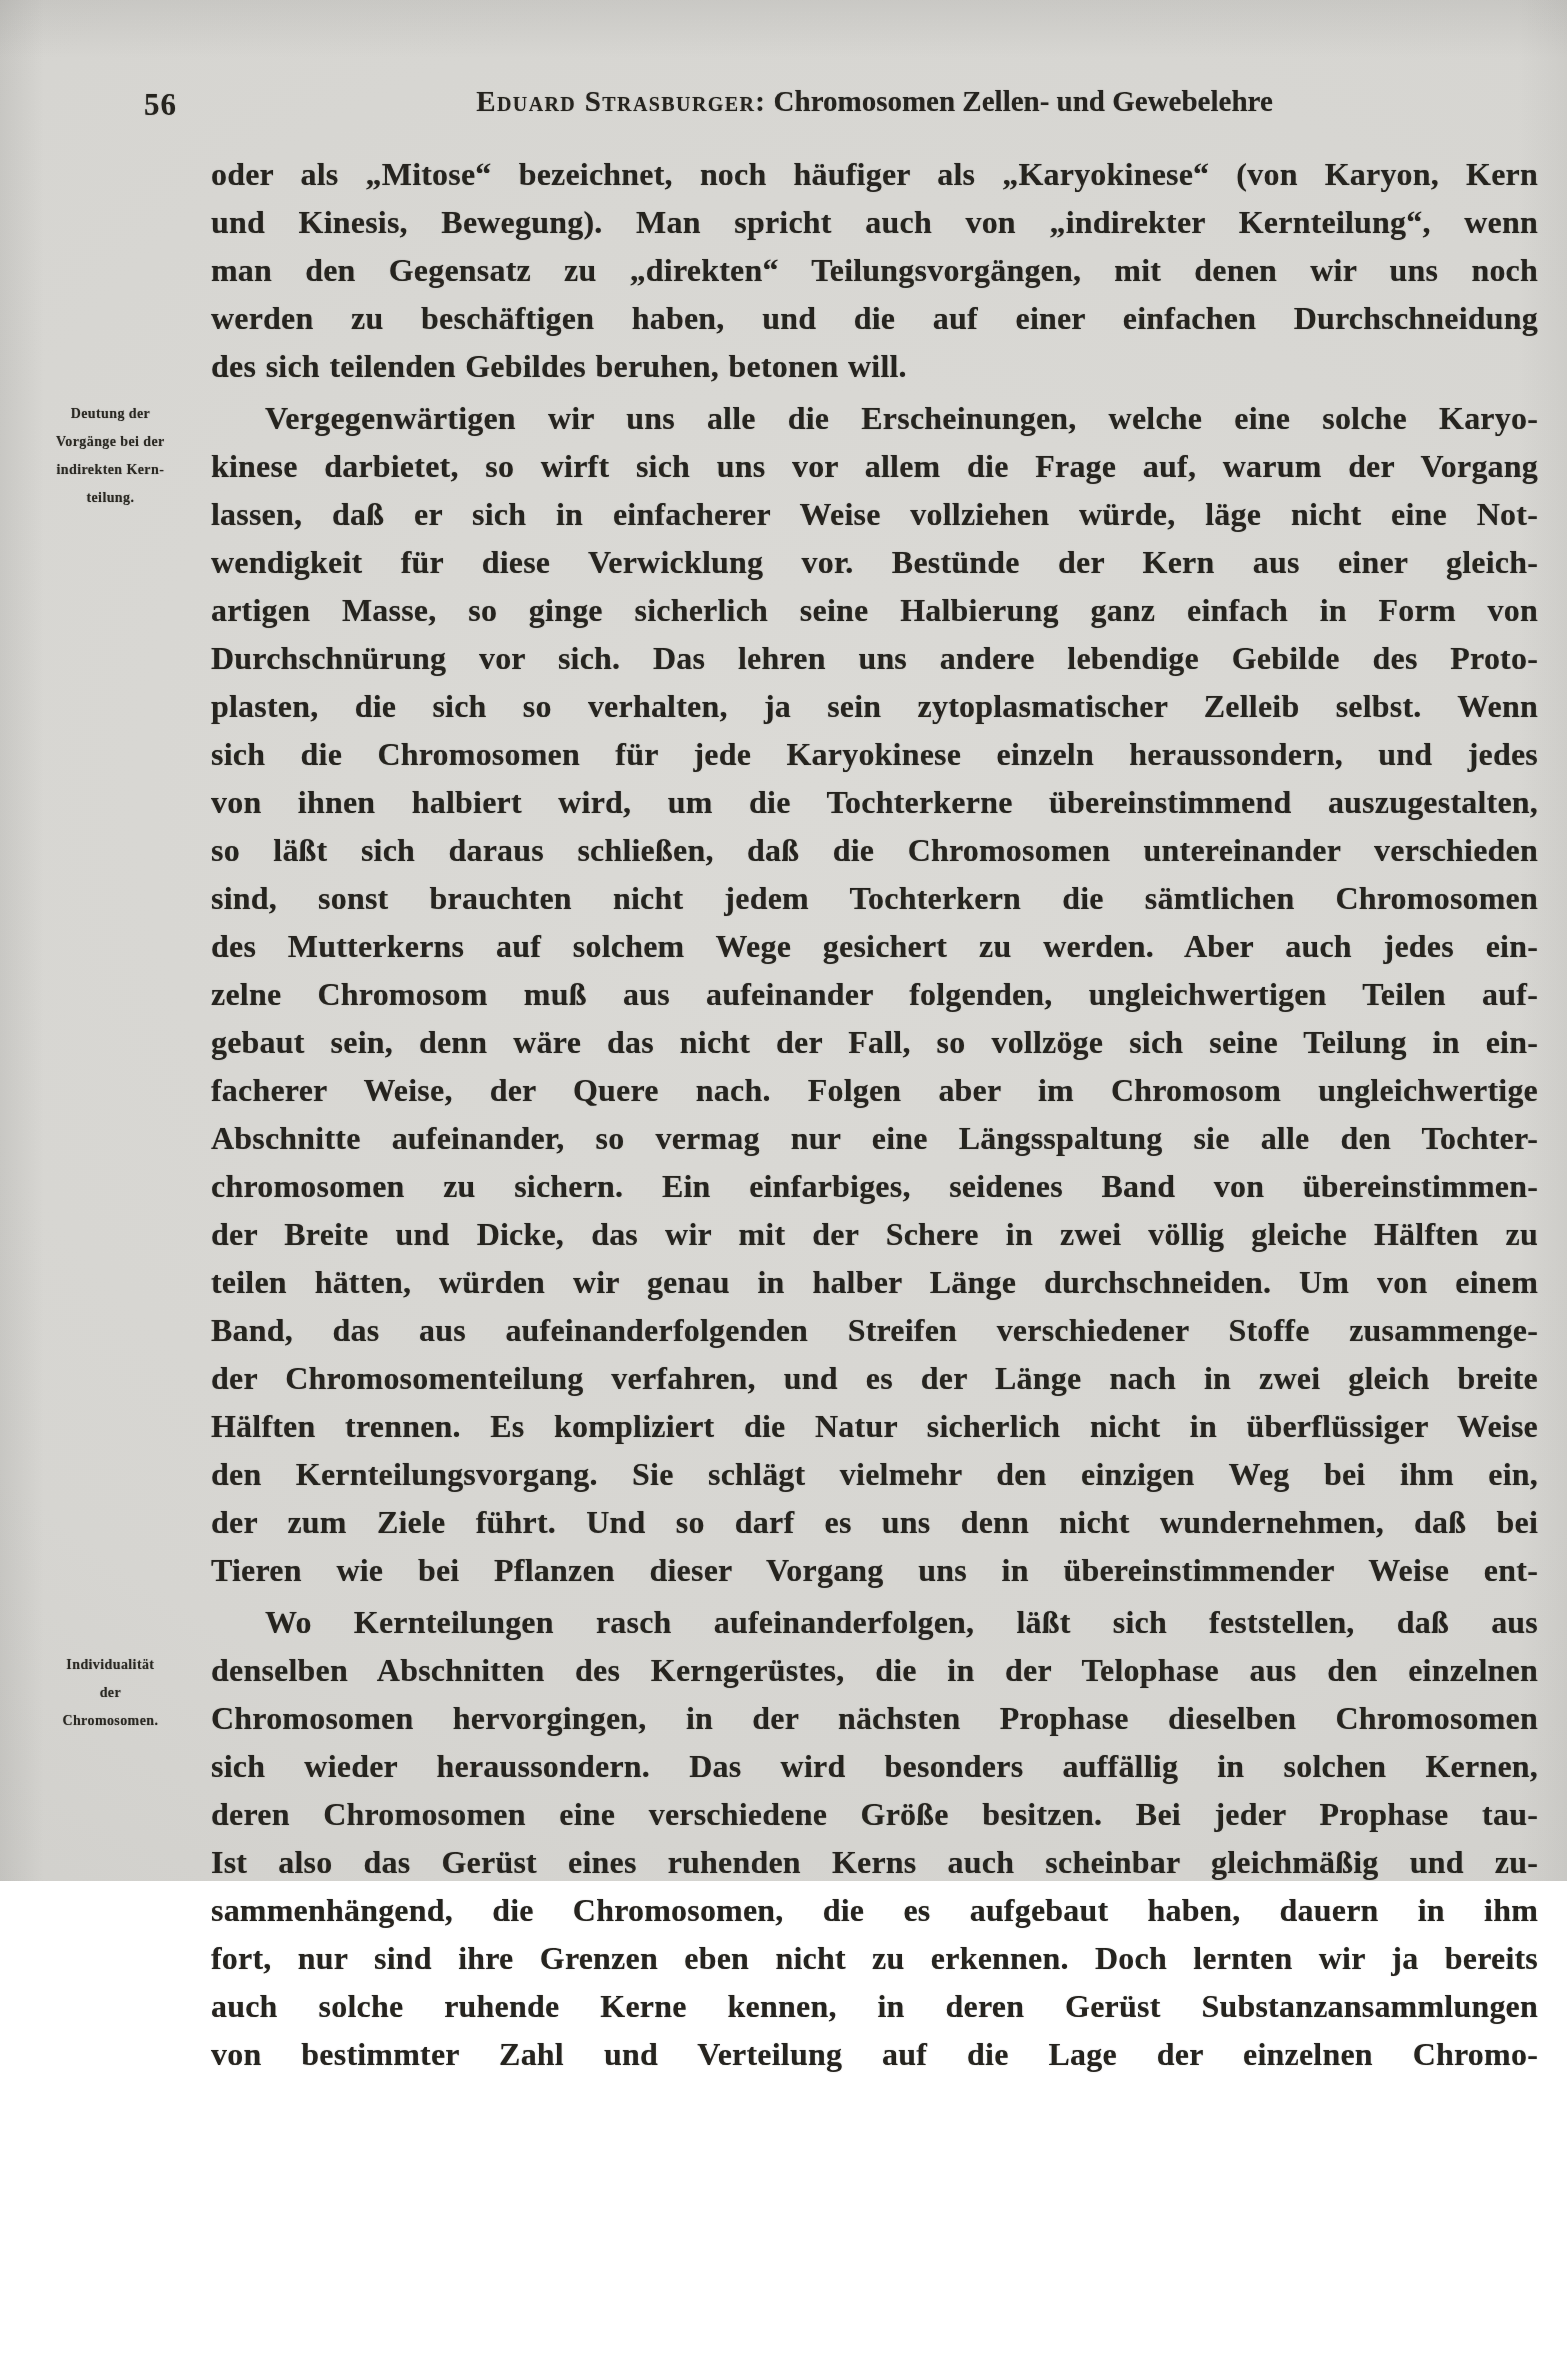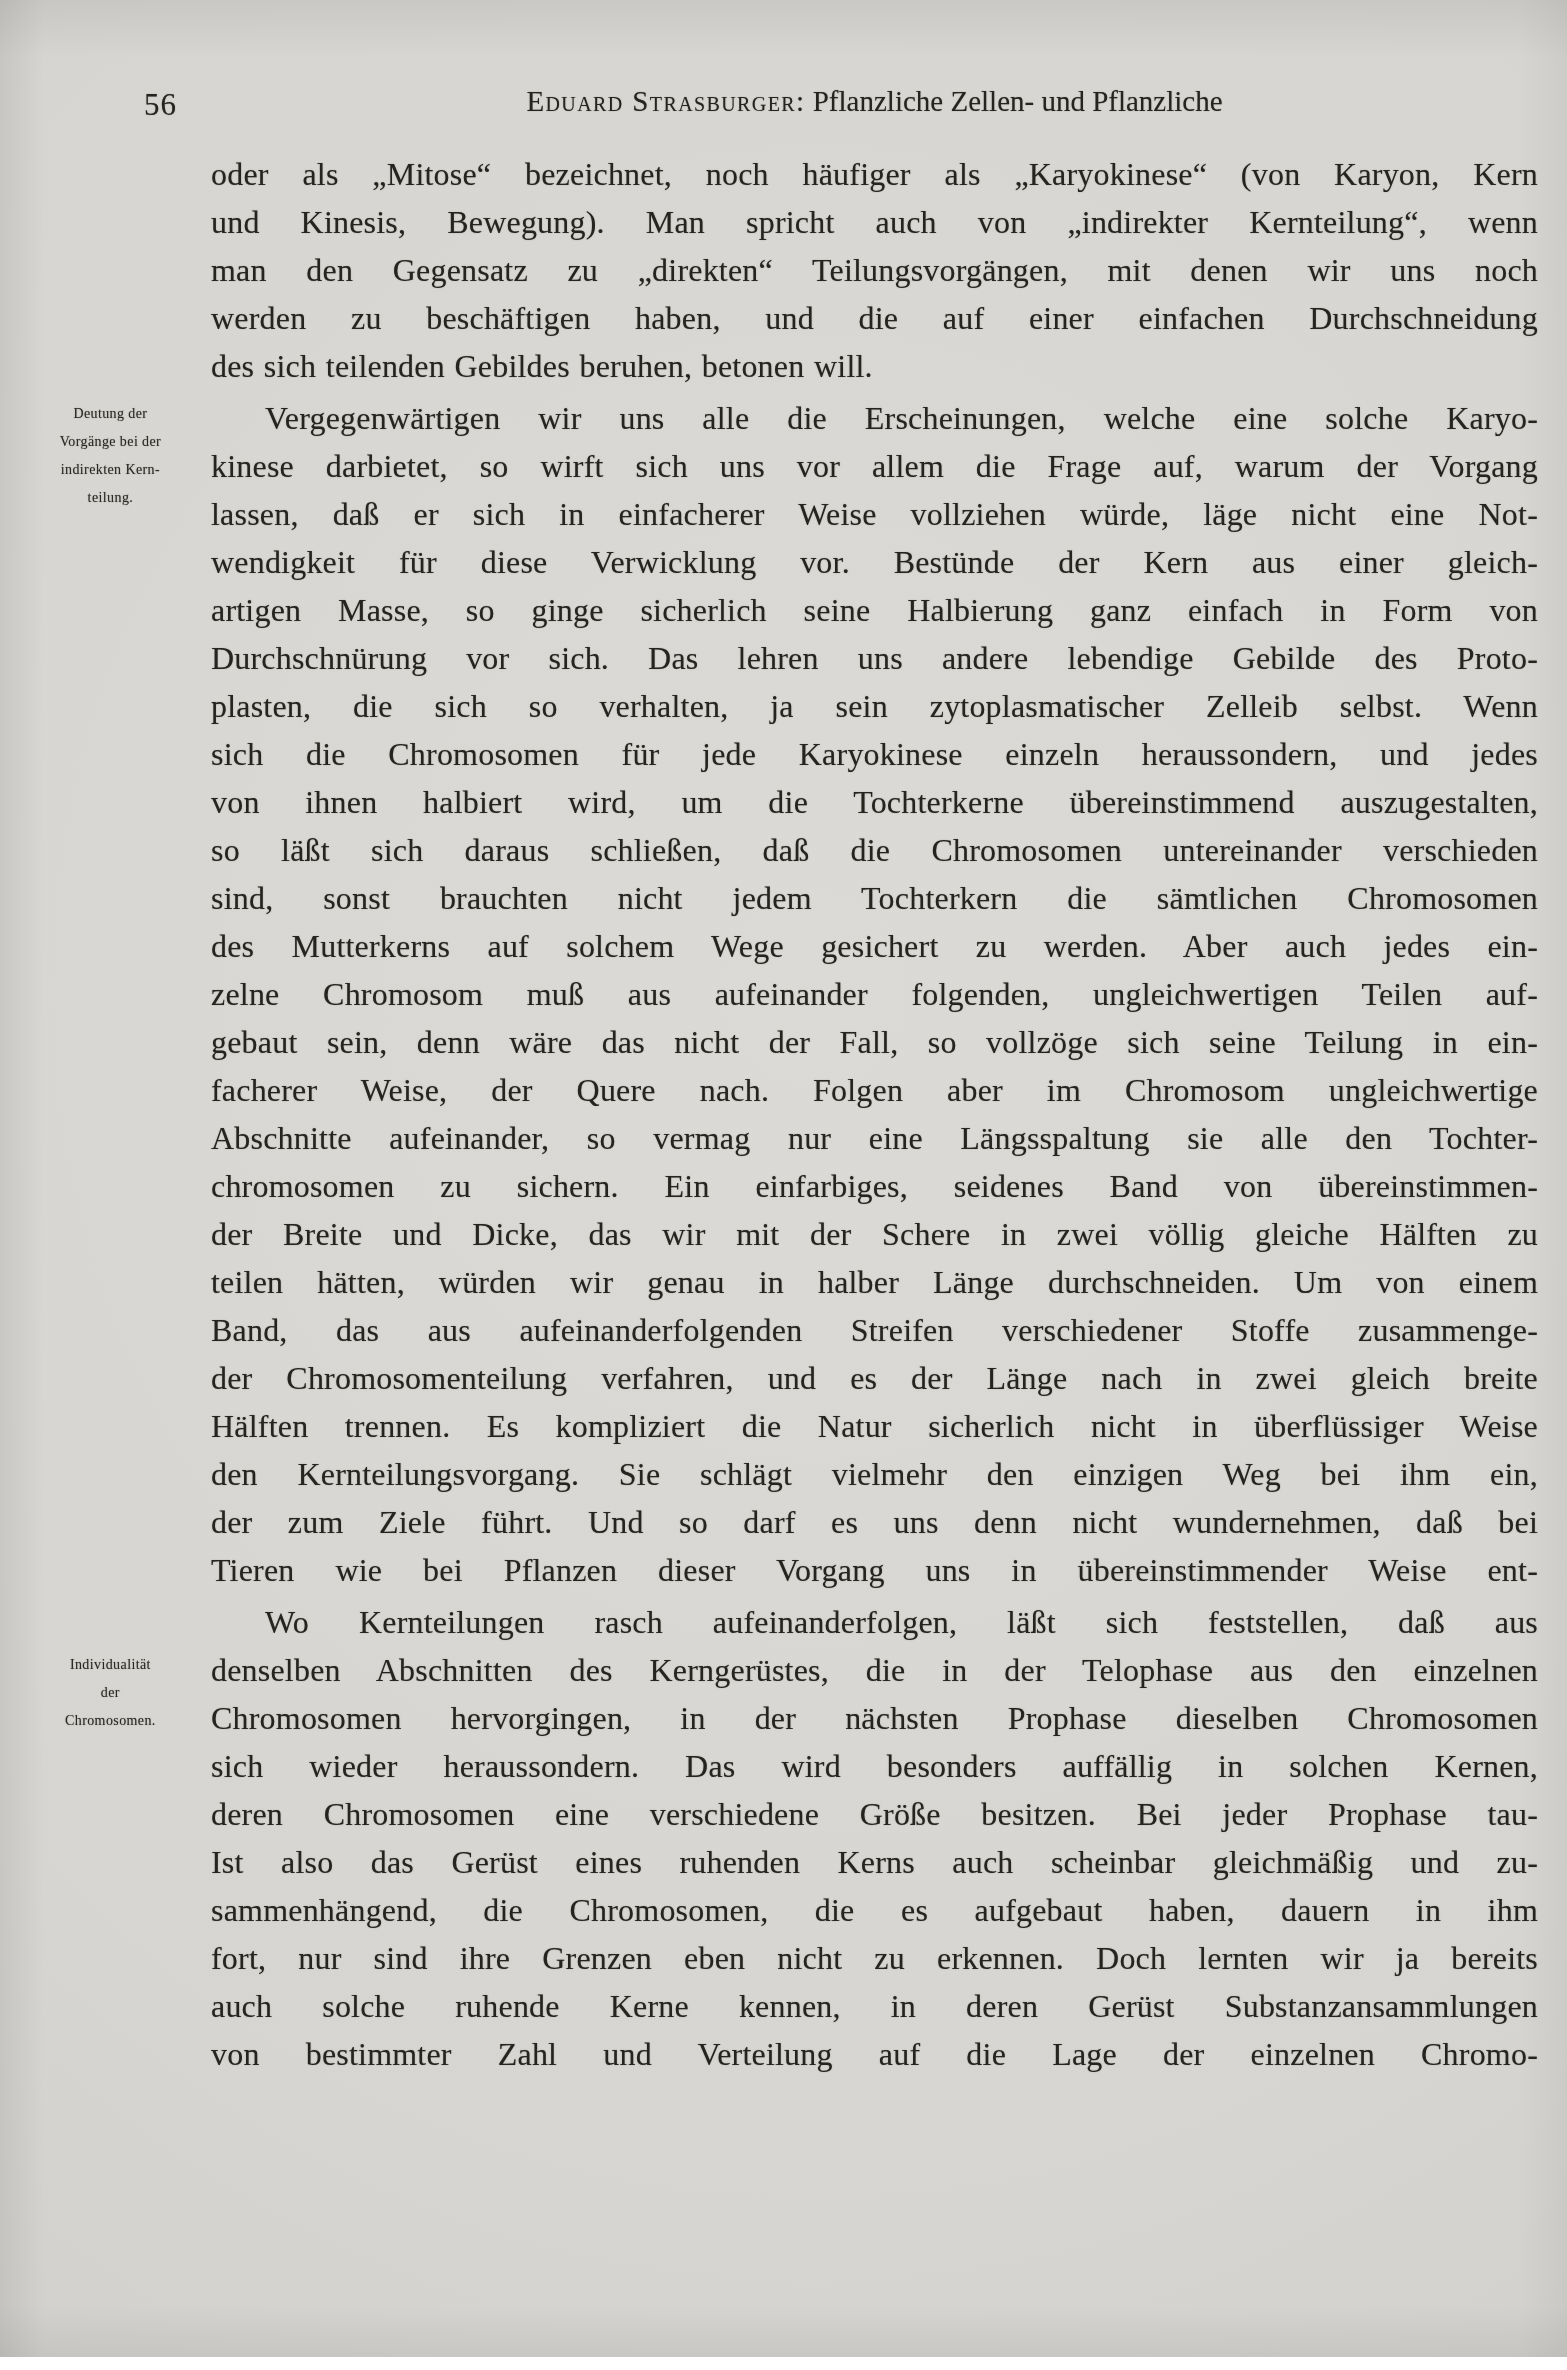--- a/index.html
+++ b/index.html
@@ -4,27 +4,28 @@
 <style>
   html,body{margin:0;padding:0;}
   body{
     width:1568px;height:2371px;
     font-family:"Liberation Serif","DejaVu Serif",serif;
     color:#26241f;
     overflow:hidden;
   }
   .page{
     position:relative;
-    width:1568px;height:2357px;
+    width:1568px;height:1881px;
     background:
       linear-gradient(to right, rgba(70,70,68,0.10), rgba(0,0,0,0) 44px),
       linear-gradient(to right, rgba(0,0,0,0) 1518px, rgba(90,90,88,0.08) 1568px),
       linear-gradient(to bottom, rgba(80,80,78,0.10), rgba(0,0,0,0) 58px),
       linear-gradient(to bottom, rgba(0,0,0,0) 2306px, rgba(80,80,78,0.12) 2371px),
       radial-gradient(ellipse 130% 95% at 52% 42%, #dbdad6 0%, #d6d5d1 55%, #cbcac6 100%);
+    font-weight: bold;
   }
   .scan-text{ text-shadow:0 0 1.2px rgba(38,36,31,0.38); }
   .header{
     position:absolute; top:85px; left:0; width:1568px; height:48px;
   }
   .page-number{
     position:absolute; left:144px; top:1.9px;
     font-size:31px; letter-spacing:1px;
   }
   .running-head{
@@ -53,21 +54,21 @@
   .note-1{ top:400px; }
   .note-2{ top:1651px; }
 </style>
 </head>
 <body>
 
 <div class="page">
 
   <div class="header scan-text">
     <div class="page-number">56</div>
-    <div class="running-head"><span class="sc">Eduard Strasburger:</span><span>&nbsp;</span><span>Pflanzliche Zellen- und Pflanzliche</span></div>
+    <div class="running-head"><span class="sc">Eduard Strasburger:</span><span>&nbsp;</span><span>Chromosomen Zellen- und Gewebelehre</span></div>
   </div>
 
   <div class="margin-note note-1 scan-text">
       <div class="noteline">Deutung der</div>
       <div class="noteline">Vorgänge bei der</div>
       <div class="noteline">indirekten Kern-</div>
       <div class="noteline">teilung.</div>
     </div>
 
   <div class="margin-note note-2 scan-text">

